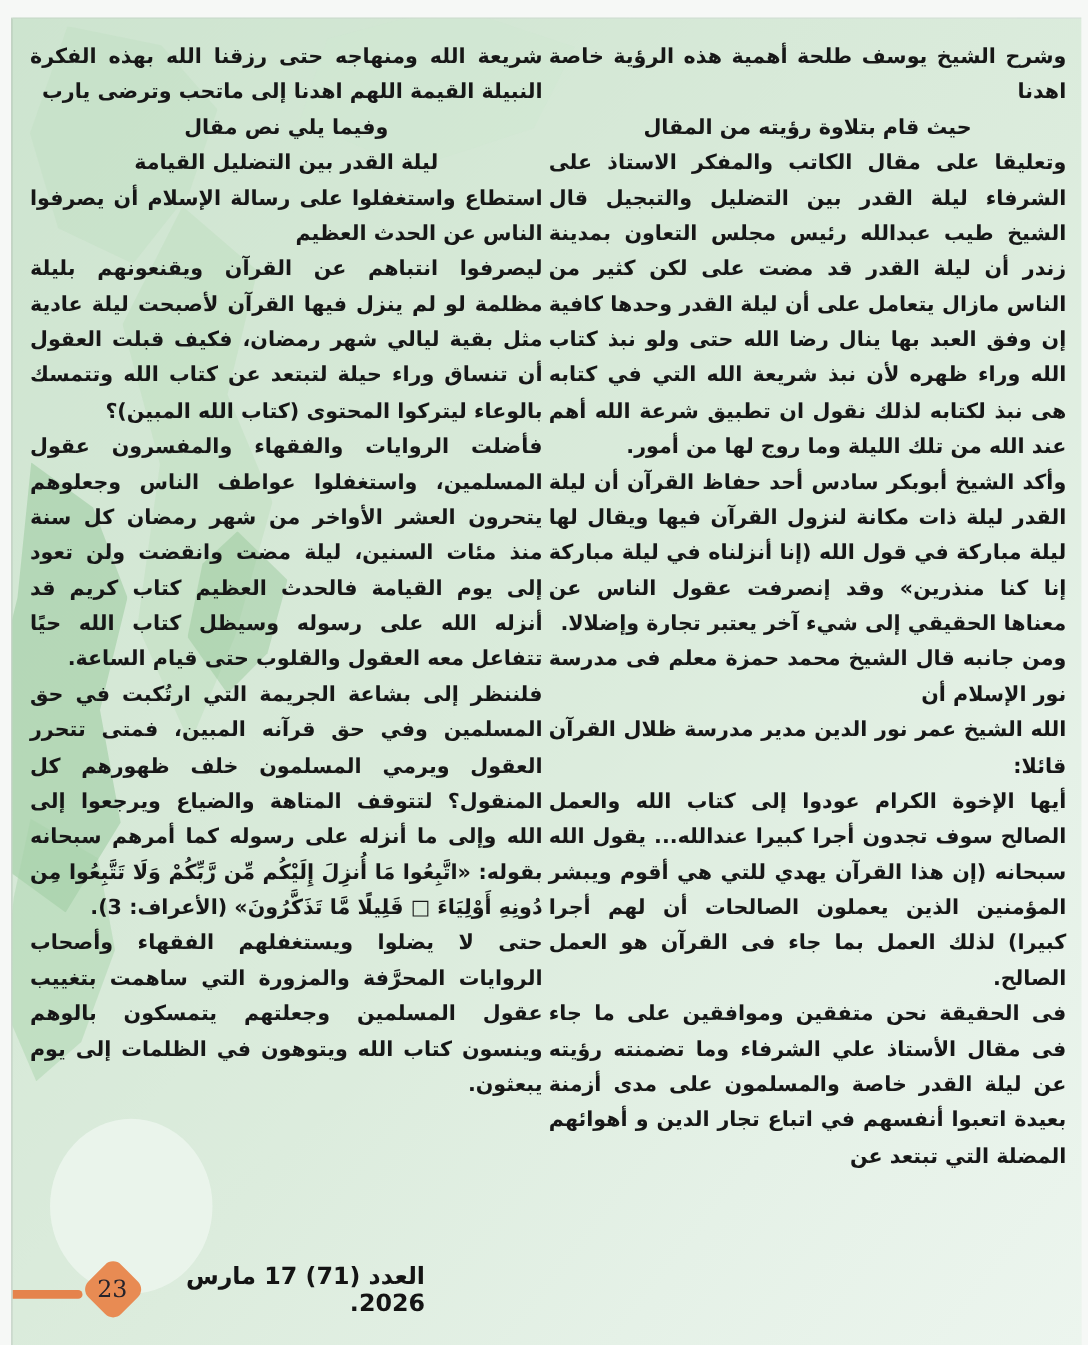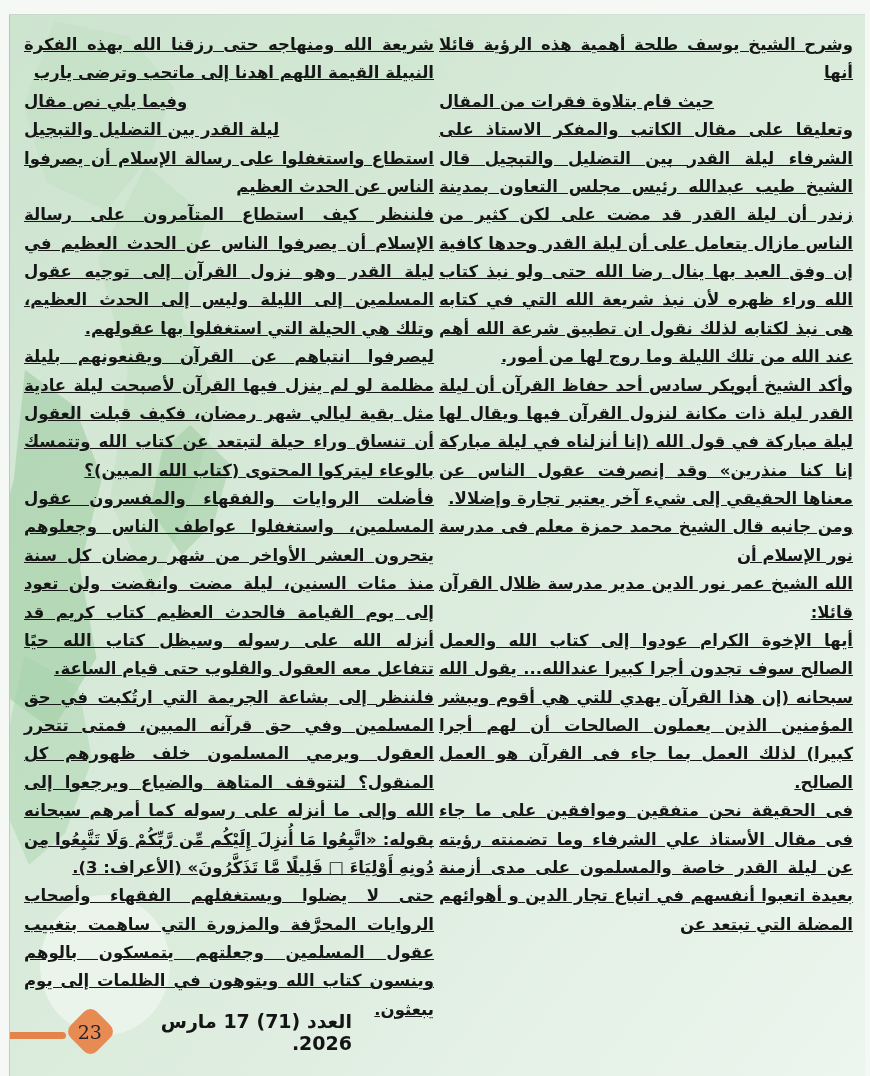--- a/index.html
+++ b/index.html
@@ -28,76 +28,75 @@
   .b5{left:140px;top:410px;width:80px;height:130px;background:#8fc492;opacity:.4;
       clip-path:polygon(50% 0,100% 30%,80% 75%,40% 100%,0 65%,15% 20%);}
   .b6{left:230px;top:-10px;width:220px;height:130px;background:#cfe7d1;opacity:.5;
       clip-path:polygon(10% 20%,55% 0,100% 25%,85% 75%,40% 100%,0 70%);}
   .b7{left:30px;top:880px;width:130px;height:140px;background:#eef6ef;opacity:.8;border-radius:50%;}
 
   .col{
     position:absolute;direction:rtl;
     color:#171717;font-weight:700;font-size:16.5px;line-height:1.72;
   }
-  .col p{margin:0;text-align:justify;text-decoration:underline;}
-  .col p.center{text-align:left;}
+  .col p{margin:0;text-align:justify;}
+  .col p.center{text-align:center;}
   .col-right{top:16px;right:12px;width:414px;}
   .col-left{top:16px;left:14px;width:410px;}
 
   .footer-line{
     position:absolute;left:0;bottom:37px;width:56px;height:7px;
     background:#e5834c;border-radius:0 4px 4px 0;
   }
   .page-badge{
     position:absolute;left:62px;bottom:26px;width:37px;height:37px;
     background:#e88b53;border-radius:9px;transform:rotate(45deg);
     display:flex;align-items:center;justify-content:center;
   }
   .page-badge span{
     transform:rotate(-45deg);font-size:19px;color:#25232b;font-weight:400;
     font-family:"DejaVu Serif","Liberation Serif",serif;
   }
   .issue-text{
-    position:absolute;left:112px;bottom:22px;width:230px;
+    position:absolute;left:100px;bottom:22px;width:230px;
     direction:rtl;text-align:right;
     color:#141414;font-weight:700;font-size:19px;
   }
 </style>
 </head>
 <body>
 
 <div class="page">
 
   <div class="blob b1"></div>
   <div class="blob b2"></div>
   <div class="blob b3"></div>
   <div class="blob b4"></div>
   <div class="blob b5"></div>
   <div class="blob b6"></div>
   <div class="blob b7"></div>
 
   <div class="col col-right">
 
-  <p>وشرح الشيخ يوسف طلحة أهمية هذه الرؤية قائلا أنها</p>
-      <p class="center">حيث قام بتلاوة فقرات من المقال</p>
+  <p>وشرح الشيخ يوسف طلحة أهمية هذه الرؤية خاصة اهدنا</p>
+      <p class="center">حيث قام بتلاوة رؤيته من المقال</p>
       <p>وتعليقا على مقال الكاتب والمفكر الاستاذ على الشرفاء ليلة القدر بين التضليل والتبجيل قال الشيخ طيب عبدالله رئيس مجلس التعاون بمدينة زندر أن ليلة القدر قد مضت على لكن كثير من الناس مازال يتعامل على أن ليلة القدر وحدها كافية إن وفق العبد بها ينال رضا الله حتى ولو نبذ كتاب الله وراء ظهره لأن نبذ شريعة الله التي في كتابه هى نبذ لكتابه لذلك نقول ان تطبيق شرعة الله أهم عند الله من تلك الليلة وما روج لها من أمور.</p>
       <p>وأكد الشيخ أبوبكر سادس أحد حفاظ القرآن أن ليلة القدر ليلة ذات مكانة لنزول القرآن فيها ويقال لها ليلة مباركة في قول الله (إنا أنزلناه في ليلة مباركة إنا كنا منذرين» وقد إنصرفت عقول الناس عن معناها الحقيقي إلى شيء آخر يعتبر تجارة وإضلالا.</p>
       <p>ومن جانبه قال الشيخ محمد حمزة معلم فى مدرسة نور الإسلام أن</p>
       <p>الله الشيخ عمر نور الدين مدير مدرسة ظلال القرآن قائلا:</p>
       <p>أيها الإخوة الكرام عودوا إلى كتاب الله والعمل الصالح سوف تجدون أجرا كبيرا عندالله... يقول الله سبحانه (إن هذا القرآن يهدي للتي هي أقوم ويبشر المؤمنين الذين يعملون الصالحات أن لهم أجرا كبيرا) لذلك العمل بما جاء فى القرآن هو العمل الصالح.</p>
       <p>فى الحقيقة نحن متفقين وموافقين على ما جاء فى مقال الأستاذ علي الشرفاء وما تضمنته رؤيته عن ليلة القدر خاصة والمسلمون على مدى أزمنة بعيدة اتعبوا أنفسهم في اتباع تجار الدين و أهوائهم المضلة التي تبتعد عن</p>
     </div>
 
   <div class="col col-left">
 
   <p>شريعة الله ومنهاجه حتى رزقنا الله بهذه الفكرة النبيلة القيمة اللهم اهدنا إلى ماتحب وترضى يارب</p>
       <p class="center">وفيما يلي نص مقال</p>
-      <p class="center">ليلة القدر بين التضليل والتبجيل</p>
+      <p class="center">ليلة القدر بين التضليل القيامة</p>
       <p>استطاع واستغفلوا على رسالة الإسلام أن يصرفوا الناس عن الحدث العظيم</p>
-      <p>فلننظر كيف استطاع المتآمرون على رسالة الإسلام أن يصرفوا الناس عن الحدث العظيم في ليلة القدر وهو نزول القرآن إلى توجيه عقول المسلمين إلى الليلة وليس إلى الحدث العظيم، وتلك هي الحيلة التي استغفلوا بها عقولهم.</p>
       <p>ليصرفوا انتباهم عن القرآن ويقنعونهم بليلة مظلمة لو لم ينزل فيها القرآن لأصبحت ليلة عادية مثل بقية ليالي شهر رمضان، فكيف قبلت العقول أن تنساق وراء حيلة لتبتعد عن كتاب الله وتتمسك بالوعاء ليتركوا المحتوى (كتاب الله المبين)؟</p>
       <p>فأضلت الروايات والفقهاء والمفسرون عقول المسلمين، واستغفلوا عواطف الناس وجعلوهم يتحرون العشر الأواخر من شهر رمضان كل سنة منذ مئات السنين، ليلة مضت وانقضت ولن تعود إلى يوم القيامة فالحدث العظيم كتاب كريم قد أنزله الله على رسوله وسيظل كتاب الله حيًا تتفاعل معه العقول والقلوب حتى قيام الساعة.</p>
       <p>فلننظر إلى بشاعة الجريمة التي ارتُكبت في حق المسلمين وفي حق قرآنه المبين، فمتى تتحرر العقول ويرمي المسلمون خلف ظهورهم كل المنقول؟ لتتوقف المتاهة والضياع ويرجعوا إلى الله وإلى ما أنزله على رسوله كما أمرهم سبحانه بقوله: «اتَّبِعُوا مَا أُنزِلَ إِلَيْكُم مِّن رَّبِّكُمْ وَلَا تَتَّبِعُوا مِن دُونِهِ أَوْلِيَاءَ □ قَلِيلًا مَّا تَذَكَّرُونَ» (الأعراف: 3).</p>
       <p>حتى لا يضلوا ويستغفلهم الفقهاء وأصحاب الروايات المحرَّفة والمزورة التي ساهمت بتغييب عقول المسلمين وجعلتهم يتمسكون بالوهم وينسون كتاب الله ويتوهون في الظلمات إلى يوم يبعثون.</p>
     </div>
 
   <div class="footer-line"></div>
   <div class="page-badge">
     <span>23</span>
   </div>

